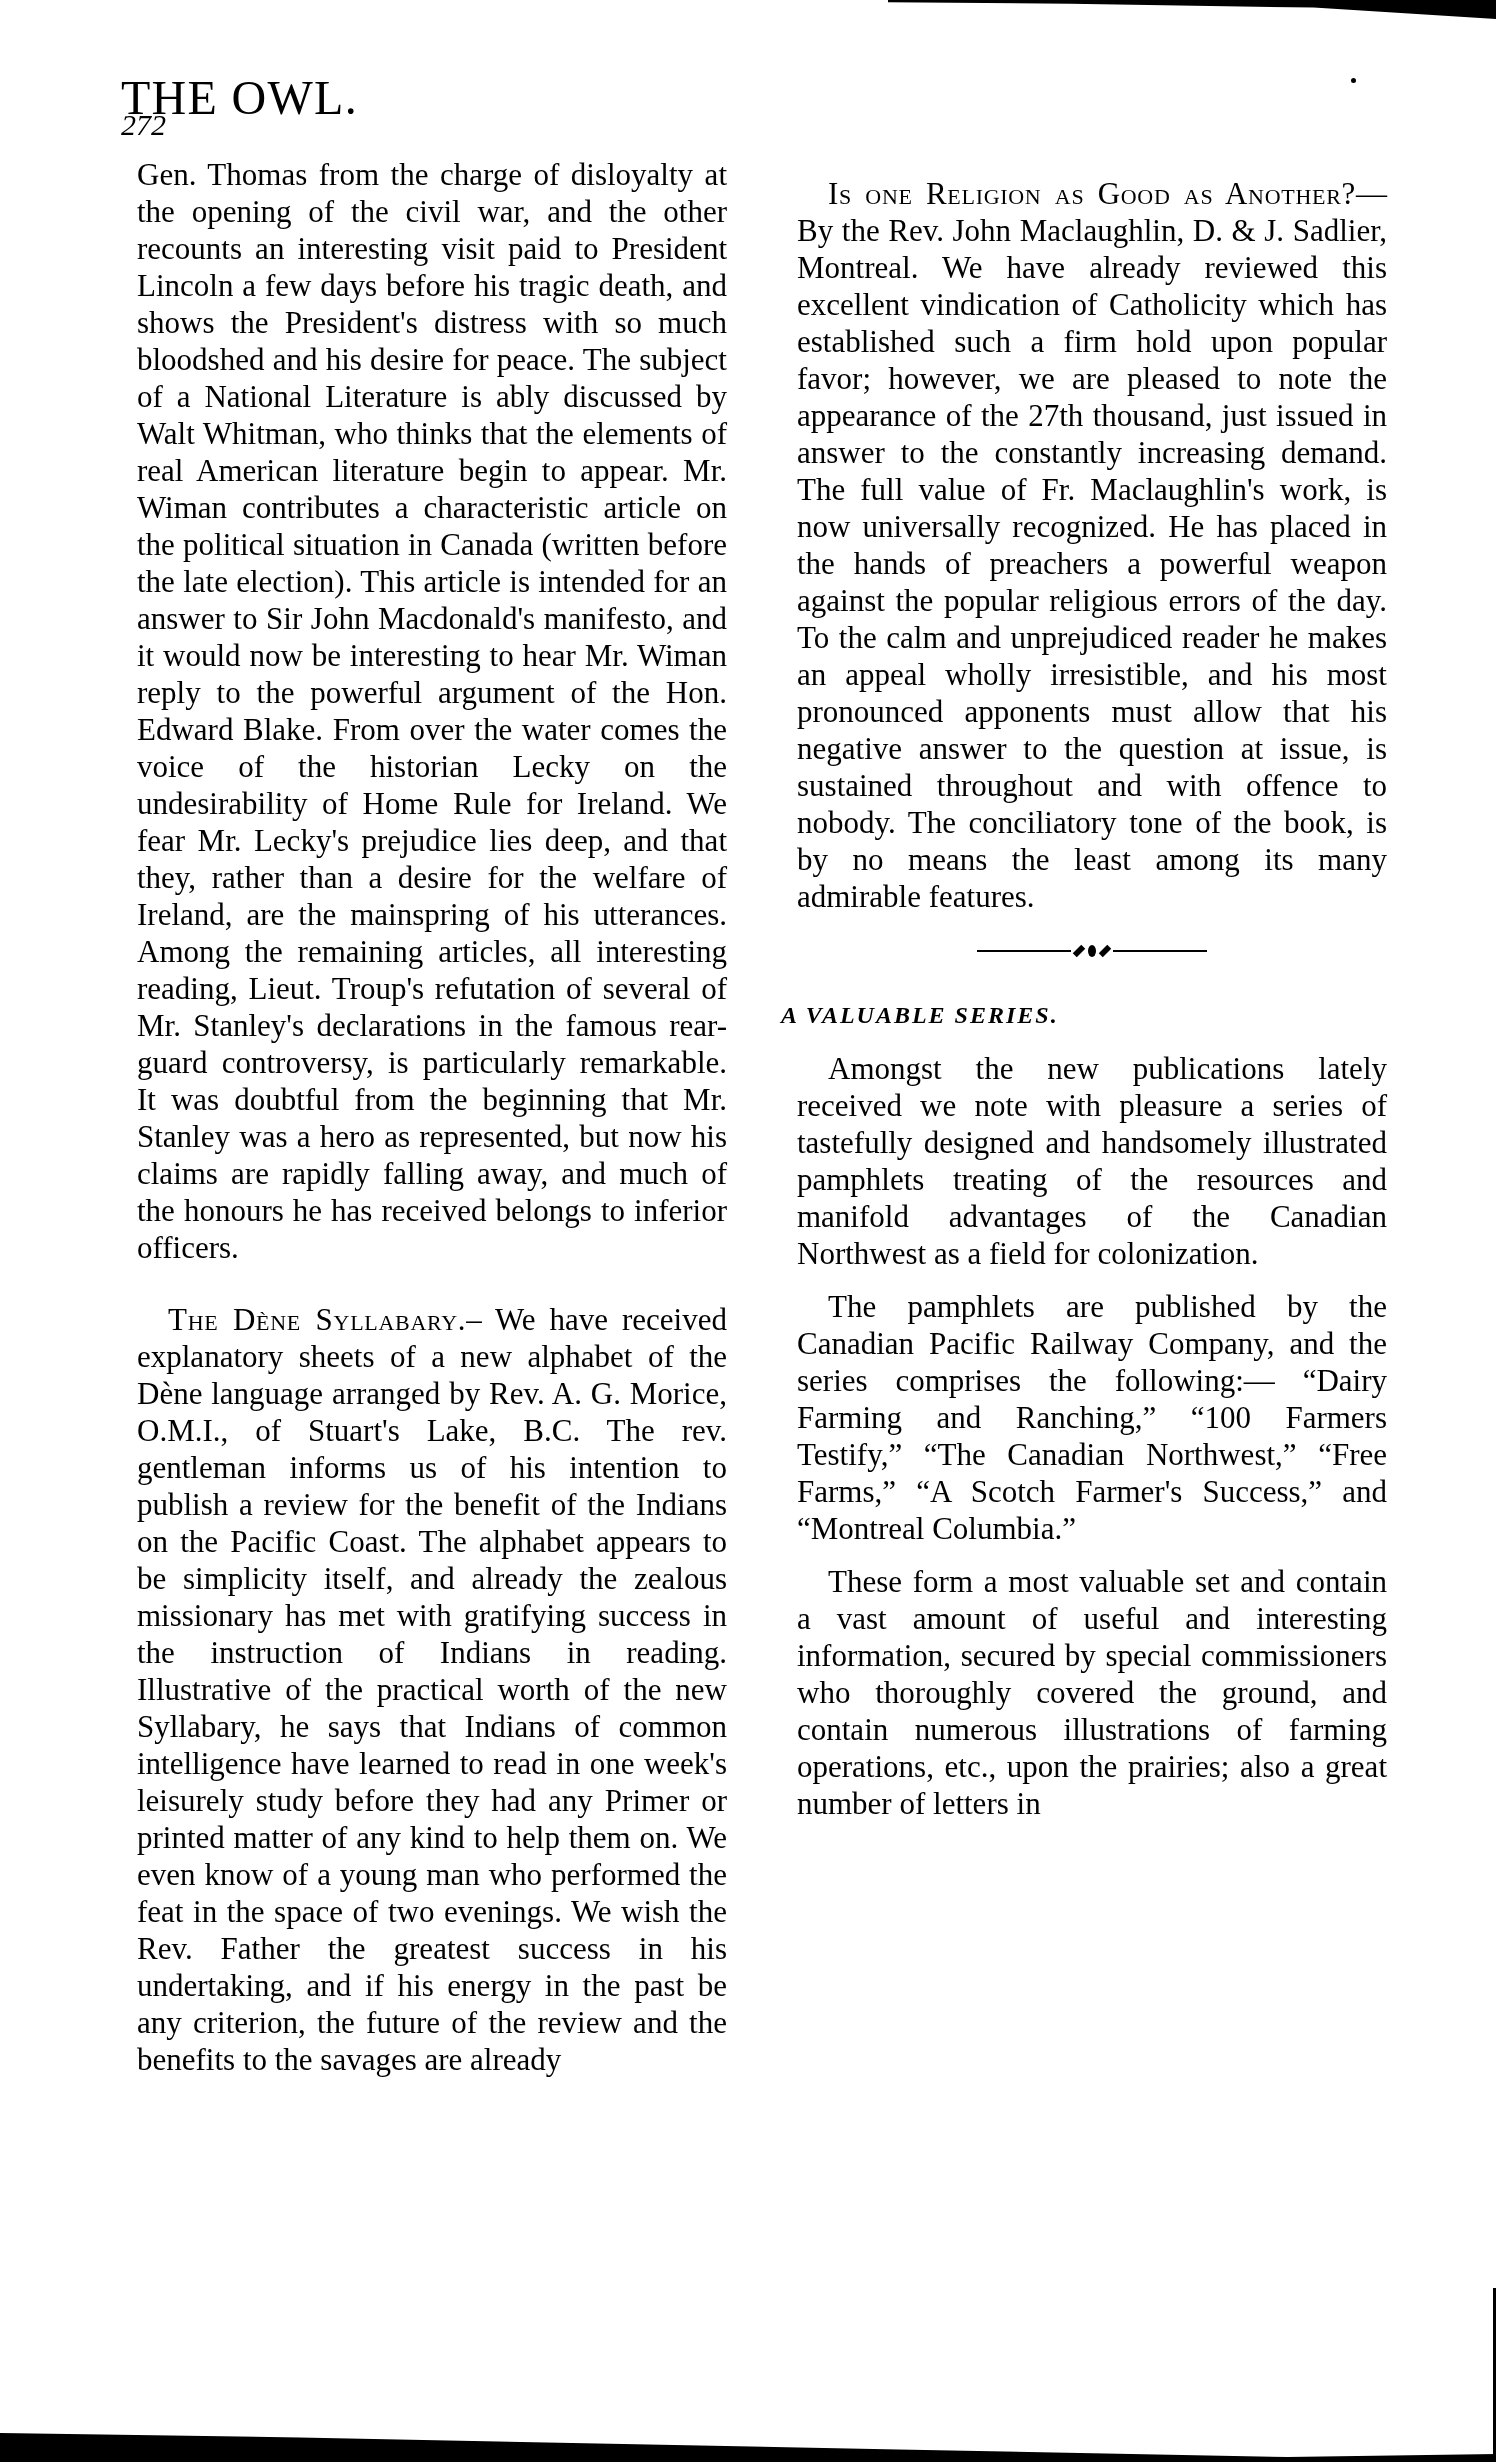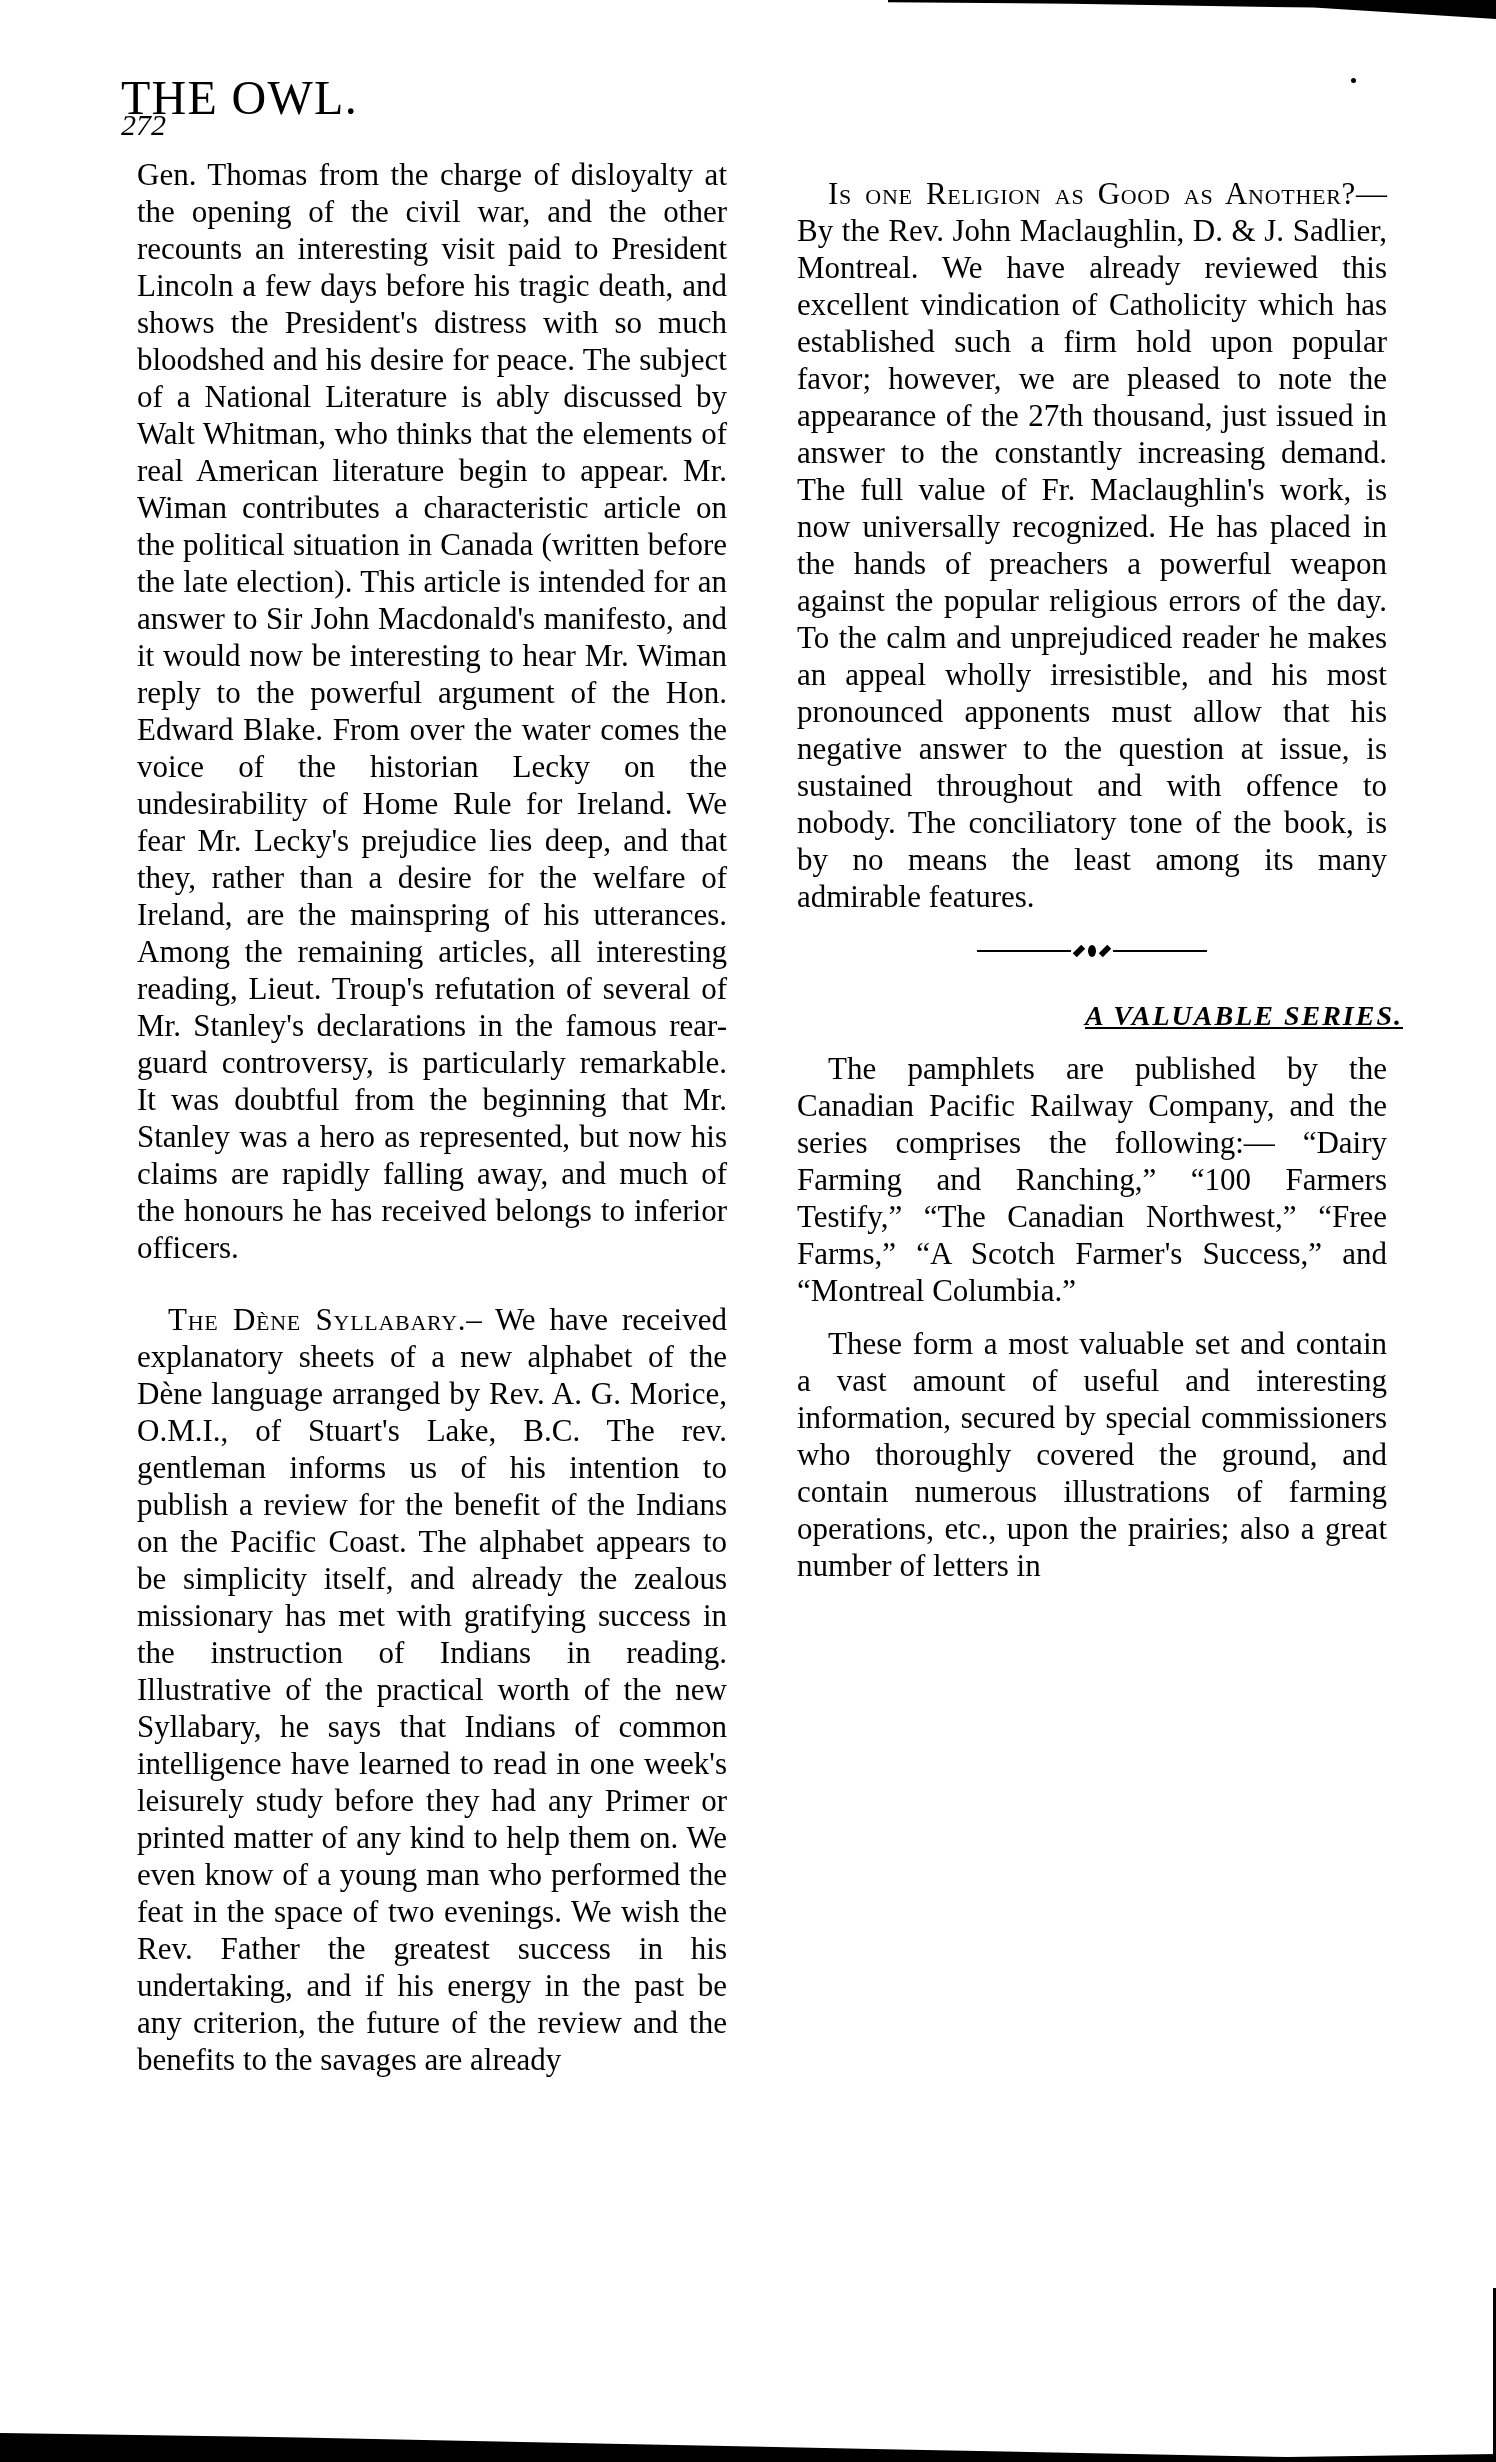--- a/index.html
+++ b/index.html
@@ -115,26 +115,25 @@
       margin: 0 4px;
     }
     .ornament .dot {
       width: 8px;
       height: 12px;
       border-radius: 50%;
       background: #000;
       margin: 0 1.3px;
     }
     .section-heading {
-      text-align: right;
+      text-align: left;
       font-style: italic;
-      font-size: 28px;
+      font-size: 24px;
       letter-spacing: 2px;
       margin: 25.6px 0 15px 0;
-      text-decoration: underline;
     }
   </style>
 </head>
 <body>
 
 <div class="scan-edge-top"></div>
 <div class="scan-edge-bottom"></div>
 <div class="scan-edge-right"></div>
 
 <header class="running-head">
@@ -160,16 +159,17 @@
   <div class="ornament">
     <span class="rule"></span>
     <span class="diamond"></span>
     <span class="dot"></span>
     <span class="diamond"></span>
     <span class="rule"></span>
   </div>
 
   <h2 class="section-heading">A VALUABLE SERIES.</h2>
 
+  <p class="indent">Amongst the new publications lately received we note with pleasure a series of tastefully designed and handsomely illustrated pamphlets treating of the resources and manifold advantages of the Canadian Northwest as a field for colonization.</p>
   <p class="indent">The pamphlets are published by the Canadian Pacific Railway Company, and the series comprises the following:— “Dairy Farming and Ranching,” “100 Farmers Testify,” “The Canadian Northwest,” “Free Farms,” “A Scotch Farmer's Success,” and “Montreal Columbia.”</p>
   <p class="indent">These form a most valuable set and contain a vast amount of useful and interesting information, secured by special commissioners who thoroughly covered the ground, and contain numerous illustrations of farming operations, etc., upon the prairies; also a great number of letters in</p>
 </section>
 
 
 </body></html>

